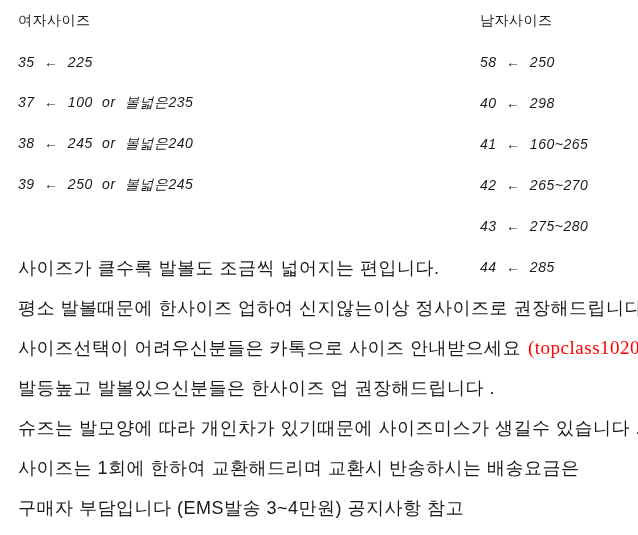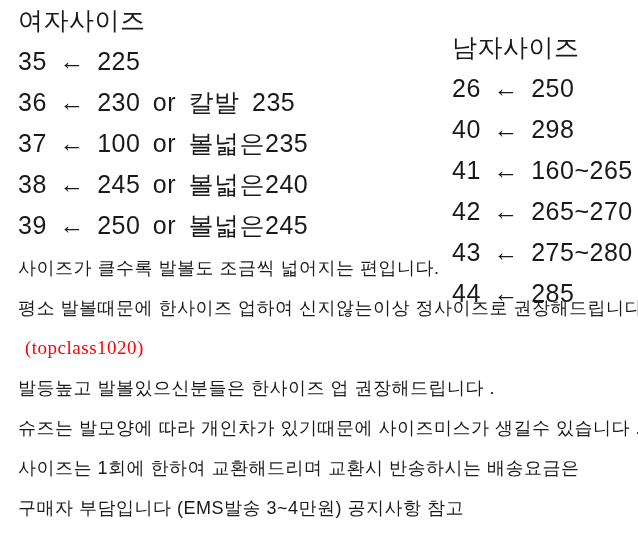--- a/index.html
+++ b/index.html
@@ -16,31 +16,32 @@
     font-family: "Liberation Sans", "DejaVu Sans", sans-serif;
     color: #1a1a1a;
   }
   .col {
     position: absolute;
     top: 0;
     display: flex;
     flex-direction: column;
   }
   .col-women { left: 18px; }
-  .col-men   { left: 452px; margin-top: 27px; }
+  .col-men   { left: 480px; }
   .col .line {
     height: 41px;
     display: flex;
     align-items: center;
     white-space: nowrap;
-    font-size: 25px;
+    font-size: 14px;
     letter-spacing: 0.5px;
   }
   .col .line.size-row {
     word-spacing: 5px;
+    font-style: italic;
   }
   .notes {
     position: absolute;
     left: 18px;
     top: 248px;
     display: flex;
     flex-direction: column;
   }
   .notes .note-line {
     height: 40px;
@@ -58,40 +59,40 @@
   }
 </style>
 </head>
 <body>
 
 <div class="page">
 
   <section class="col col-women">
     <div class="line">여자사이즈</div>
     <div class="line size-row">35 ← 225</div>
-    <div class="line size-row">36 ← 230 or 칼발 235</div>
     <div class="line size-row">37 ← 100 or 볼넓은235</div>
     <div class="line size-row">38 ← 245 or 볼넓은240</div>
     <div class="line size-row">39 ← 250 or 볼넓은245</div>
   </section>
 
   <section class="col col-men">
     <div class="line">남자사이즈</div>
-    <div class="line size-row">26 ← 250</div>
+    <div class="line size-row">58 ← 250</div>
     <div class="line size-row">40 ← 298</div>
     <div class="line size-row">41 ← 160~265</div>
     <div class="line size-row">42 ← 265~270</div>
     <div class="line size-row">43 ← 275~280</div>
     <div class="line size-row">44 ← 285</div>
   </section>
 
   <section class="notes">
     <div class="note-line">사이즈가 클수록 발볼도 조금씩 넓어지는 편입니다.</div>
     <div class="note-line">평소 발볼때문에 한사이즈 업하여 신지않는이상 정사이즈로 권장해드립니다^^</div>
     <div class="note-line">
+      <span>사이즈선택이 어려우신분들은 카톡으로 사이즈 안내받으세요</span>
       <span class="kakao-id">(topclass1020)</span>
     </div>
     <div class="note-line">발등높고 발볼있으신분들은 한사이즈 업 권장해드립니다 .</div>
     <div class="note-line">슈즈는 발모양에 따라 개인차가 있기때문에 사이즈미스가 생길수 있습니다 .</div>
     <div class="note-line">사이즈는 1회에 한하여 교환해드리며 교환시 반송하시는 배송요금은</div>
     <div class="note-line">구매자 부담입니다 (EMS발송 3~4만원) 공지사항 참고</div>
   </section>
 
 </div>
 

